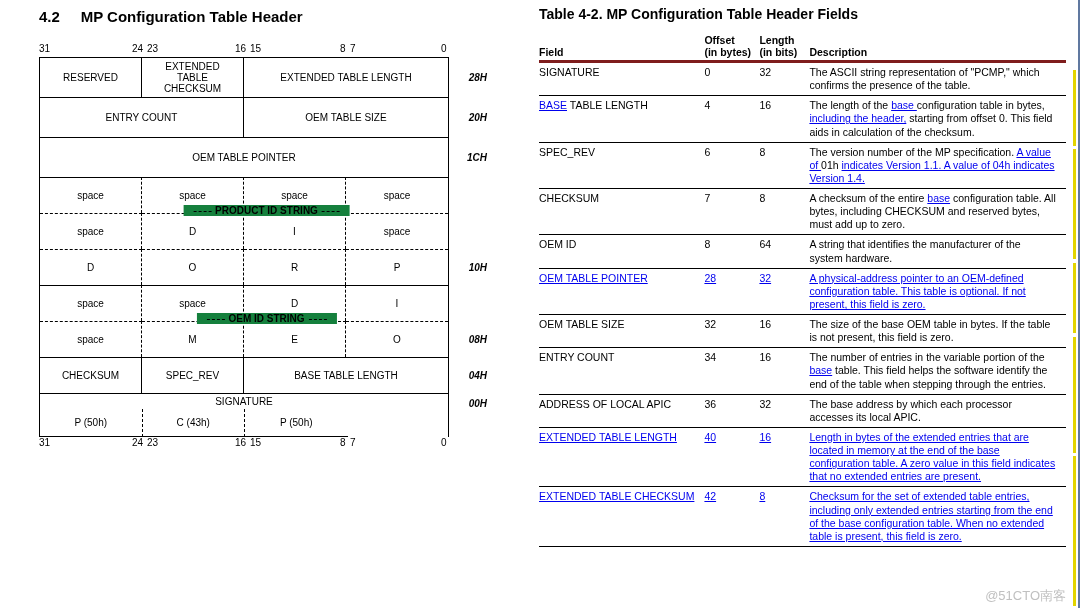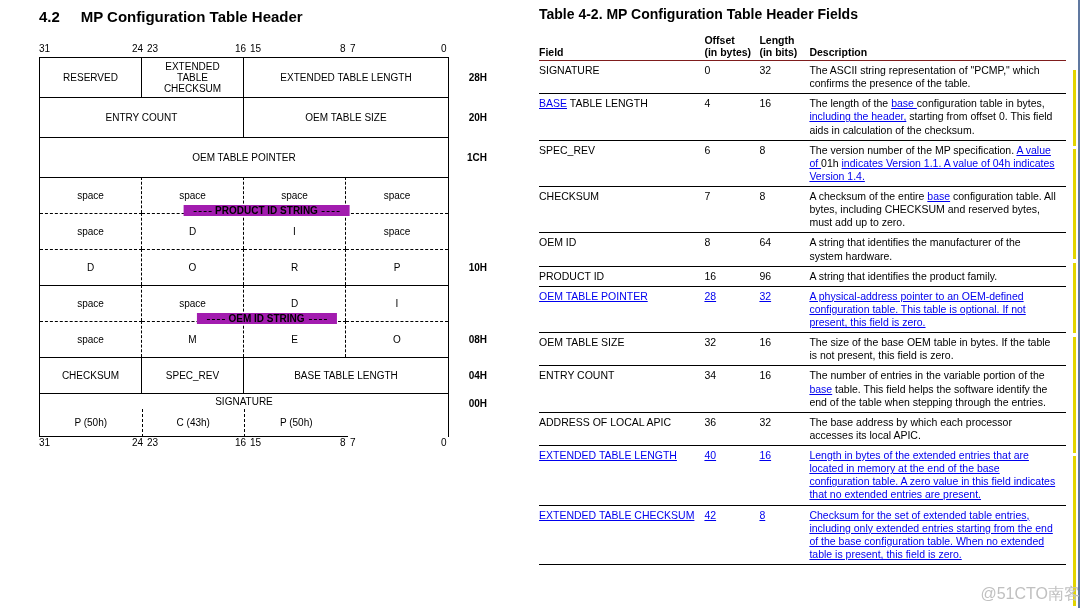--- a/index.html
+++ b/index.html
@@ -75,24 +75,25 @@
   .br-dashed { border-right: 1.5px dashed #000; }
   .bb { border-bottom: 1.5px solid #000; }
   .addr {
     width: 40px;
     display: flex;
     align-items: center;
     justify-content: flex-end;
     font-size: 10px;
     font-weight: bold;
     padding-right: 2px;
+    font-style: italic;
   }
   .stringlabel {
     position: absolute;
-    background: #a21caf;
+    background: #15803d;
     padding: 0 6px;
     font-size: 10px;
     font-weight: bold;
     left: 50%;
     transform: translateX(-50%);
     white-space: nowrap;
     z-index: 5;
   }
   .dash-before::before, .dash-after::after {
     content:""; display:inline-block; border-top:1.5px dashed #000;
@@ -100,21 +101,21 @@
   }
   
   .tblcaption { font-size: 14px; font-weight: bold; margin: 2px 0 10px 0; }
   .ftable {
     width: 100%;
     border-collapse: collapse;
     font-size: 10.5px;
   }
   .ftable th {
     text-align: left;
-    border-bottom: 1px solid #7f1d1d;
+    border-bottom: 3px solid #7f1d1d;
     padding: 2px 6px 2px 0;
     vertical-align: bottom;
     font-weight: bold;
     white-space: nowrap;
   }
   .ftable td {
     border-bottom: 1px solid #000;
     padding: 3px 10px 3px 0;
     vertical-align: top;
     line-height: 1.25;
@@ -129,22 +130,22 @@
     width: 2px; background:#6078a0;
   }
   .hl {
     position: absolute;
     right: 4px;
     width: 3px;
     background: #e2d400;
   }
   .watermark {
     position: absolute;
-    right: 0; bottom: 3px;
-    font-size: 16px;
+    right: 14px; bottom: 3px;
+    font-size: 13px;
     color: #c0c0c0;
   }
   .figcaption-clipped {
     font-size: 12px; font-weight: bold; margin-top: 12px;
     height: 8px; overflow: hidden;
     padding-left: 60px;
   }
 </style>
 </head>
 <body>
@@ -324,26 +325,20 @@
             <td class="len">8</td>
             <td>A checksum of the entire <span class="lnk">base</span> configuration table.  All bytes, including CHECKSUM and reserved bytes, must add up to zero.</td>
           </tr>
           <tr>
             <td class="fname">OEM ID</td>
             <td class="off">8</td>
             <td class="len">64</td>
             <td>A string that identifies the manufacturer of the system hardware.</td>
           </tr>
           <tr>
-            <td class="fname">PRODUCT ID</td>
-            <td class="off">16</td>
-            <td class="len">96</td>
-            <td>A string that identifies the product family.</td>
-          </tr>
-          <tr>
             <td class="fname"><span class="lnk">OEM TABLE POINTER</span></td>
             <td class="off"><span class="lnk">28</span></td>
             <td class="len"><span class="lnk">32</span></td>
             <td><span class="lnk">A physical-address pointer to an OEM-defined configuration table.  This table is optional.  If not present, this field is zero.</span></td>
           </tr>
           <tr>
             <td class="fname">OEM TABLE SIZE</td>
             <td class="off">32</td>
             <td class="len">16</td>
             <td>The size of the base OEM table in bytes.  If the table is not present, this field is zero.</td>

